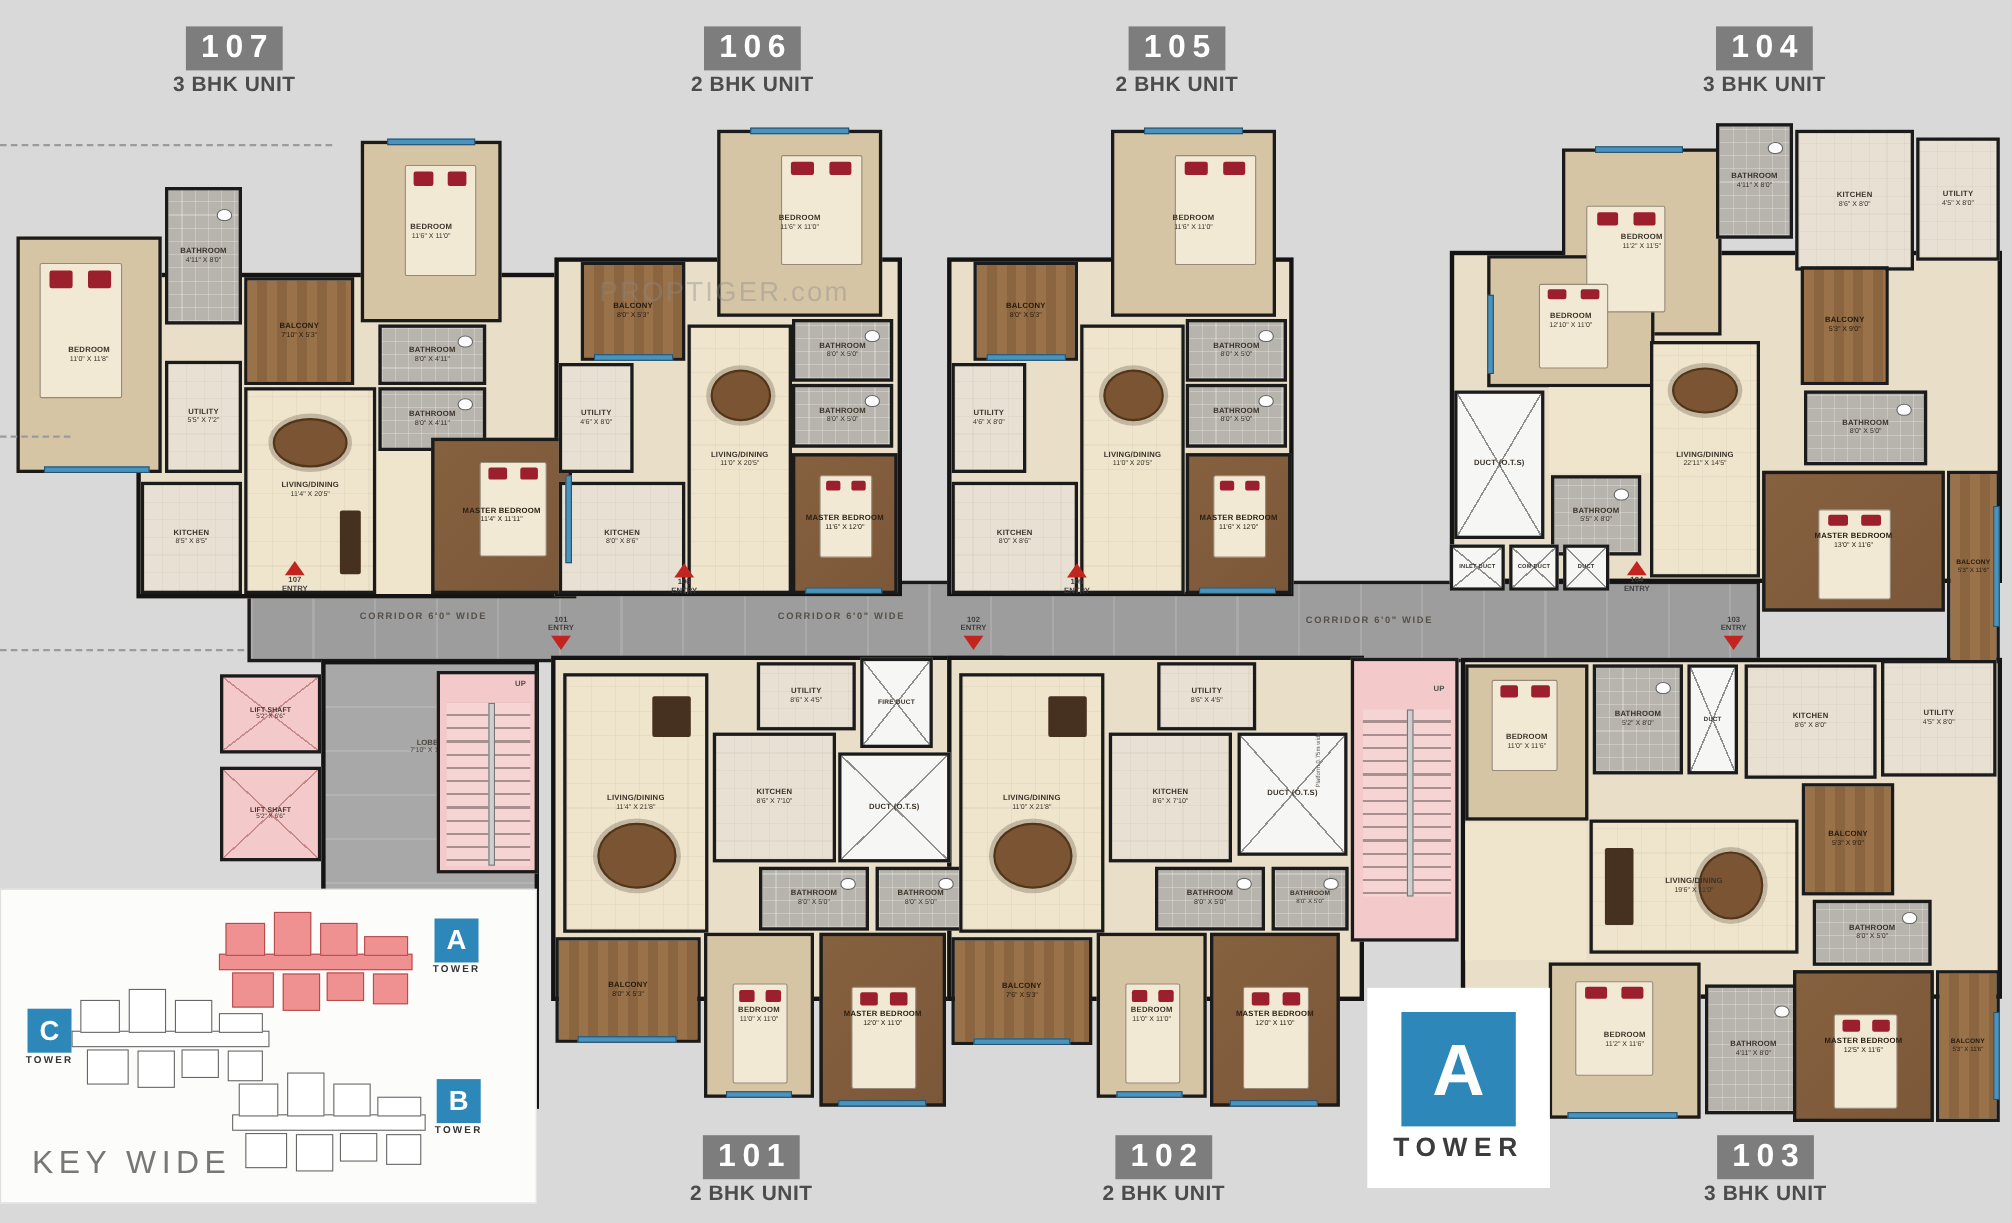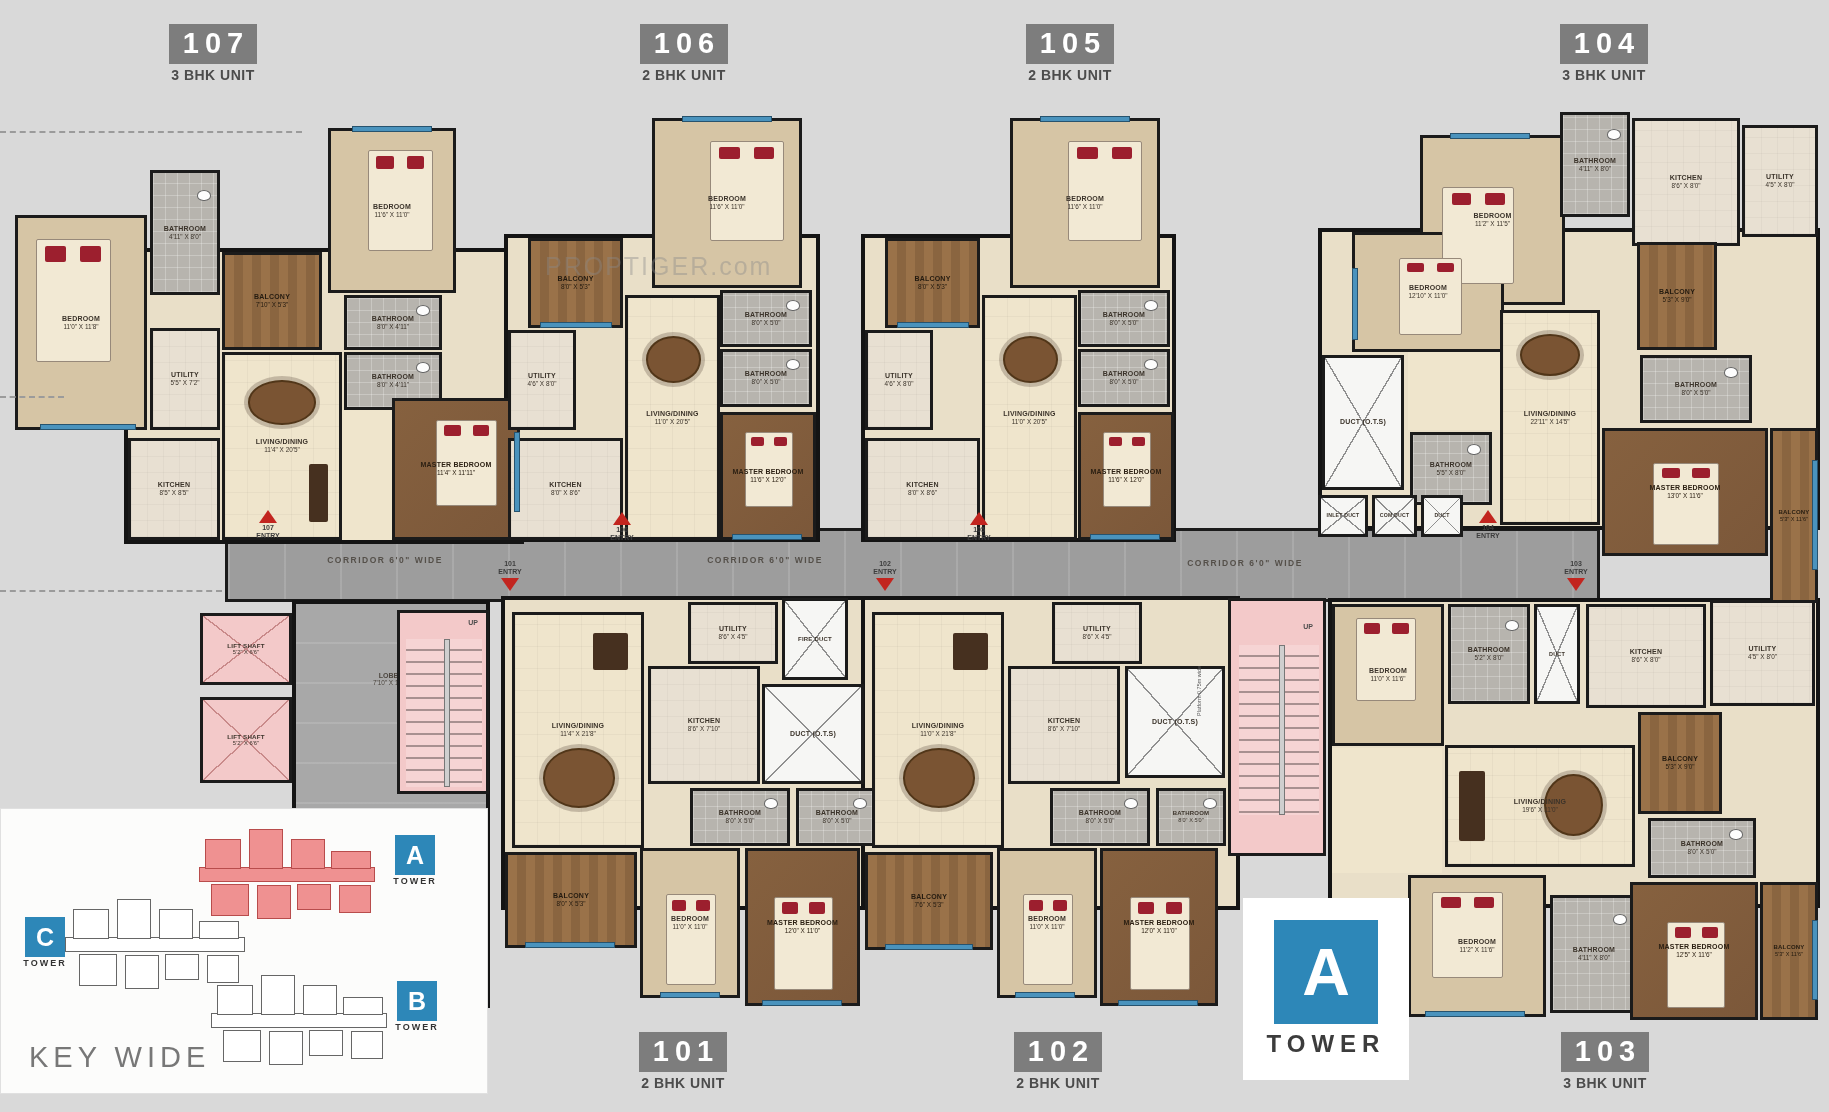--- a/index.html
+++ b/index.html
@@ -40,21 +40,21 @@
   .uplab{position:absolute;font-size:7px;font-weight:bold;color:#4c4c4c}
   .vtext{position:absolute;writing-mode:vertical-rl;transform:rotate(180deg);font-size:5.5px;color:#5a5a5a}
   
   .entry{position:absolute;width:56px;text-align:center;font-size:7px;font-weight:bold;color:#3d3d3d;line-height:1.2}
   .entry s{display:block;text-decoration:none}
   .tri-up{width:0;height:0;border-left:9px solid transparent;border-right:9px solid transparent;border-bottom:13px solid #c2251f;margin:0 auto 1px}
   .tri-down{width:0;height:0;border-left:9px solid transparent;border-right:9px solid transparent;border-top:13px solid #c2251f;margin:1px auto 0}
   
   .ulab{position:absolute;width:130px;text-align:center}
   .ubox{display:inline-block;background:#7d7d7d;color:#fff;font-size:29px;font-weight:bold;letter-spacing:6px;padding:3px 8px 4px 14px}
-  .utyp{margin-top:3px;font-size:14px;font-weight:bold;color:#4c4c4c;letter-spacing:.5px}
+  .utyp{margin-top:3px;font-size:19px;font-weight:bold;color:#4c4c4c;letter-spacing:.5px}
   
   .bed{background:#f2e9d4;border:1px solid #97897a;border-radius:2px}
   .bed:before,.bed:after{content:"";position:absolute;top:5%;width:28%;height:13%;background:#9c1f2e;border-radius:2px}
   .bed:before{left:12%}.bed:after{right:12%}
   .tbl{background:#7a5433;border:2px solid #513619;border-radius:50%;box-shadow:0 0 0 4px rgba(40,25,12,.22)}
   .sofa{background:#46301f;border-radius:2px}
   .wc{background:#fdfdfd;border:1px solid #666;border-radius:50% 50% 45% 45%;width:12px;height:9px;right:10%;top:14%}
   .win{position:absolute;background:#4a93bd;border:1px solid #27536e;box-sizing:border-box}
   .dash{position:absolute;border-top:2px dashed #9b9b9b;height:0}
   .wm{position:absolute;left:545px;top:252px;font-size:25px;color:#8a8a8a;opacity:.4;letter-spacing:2px}

